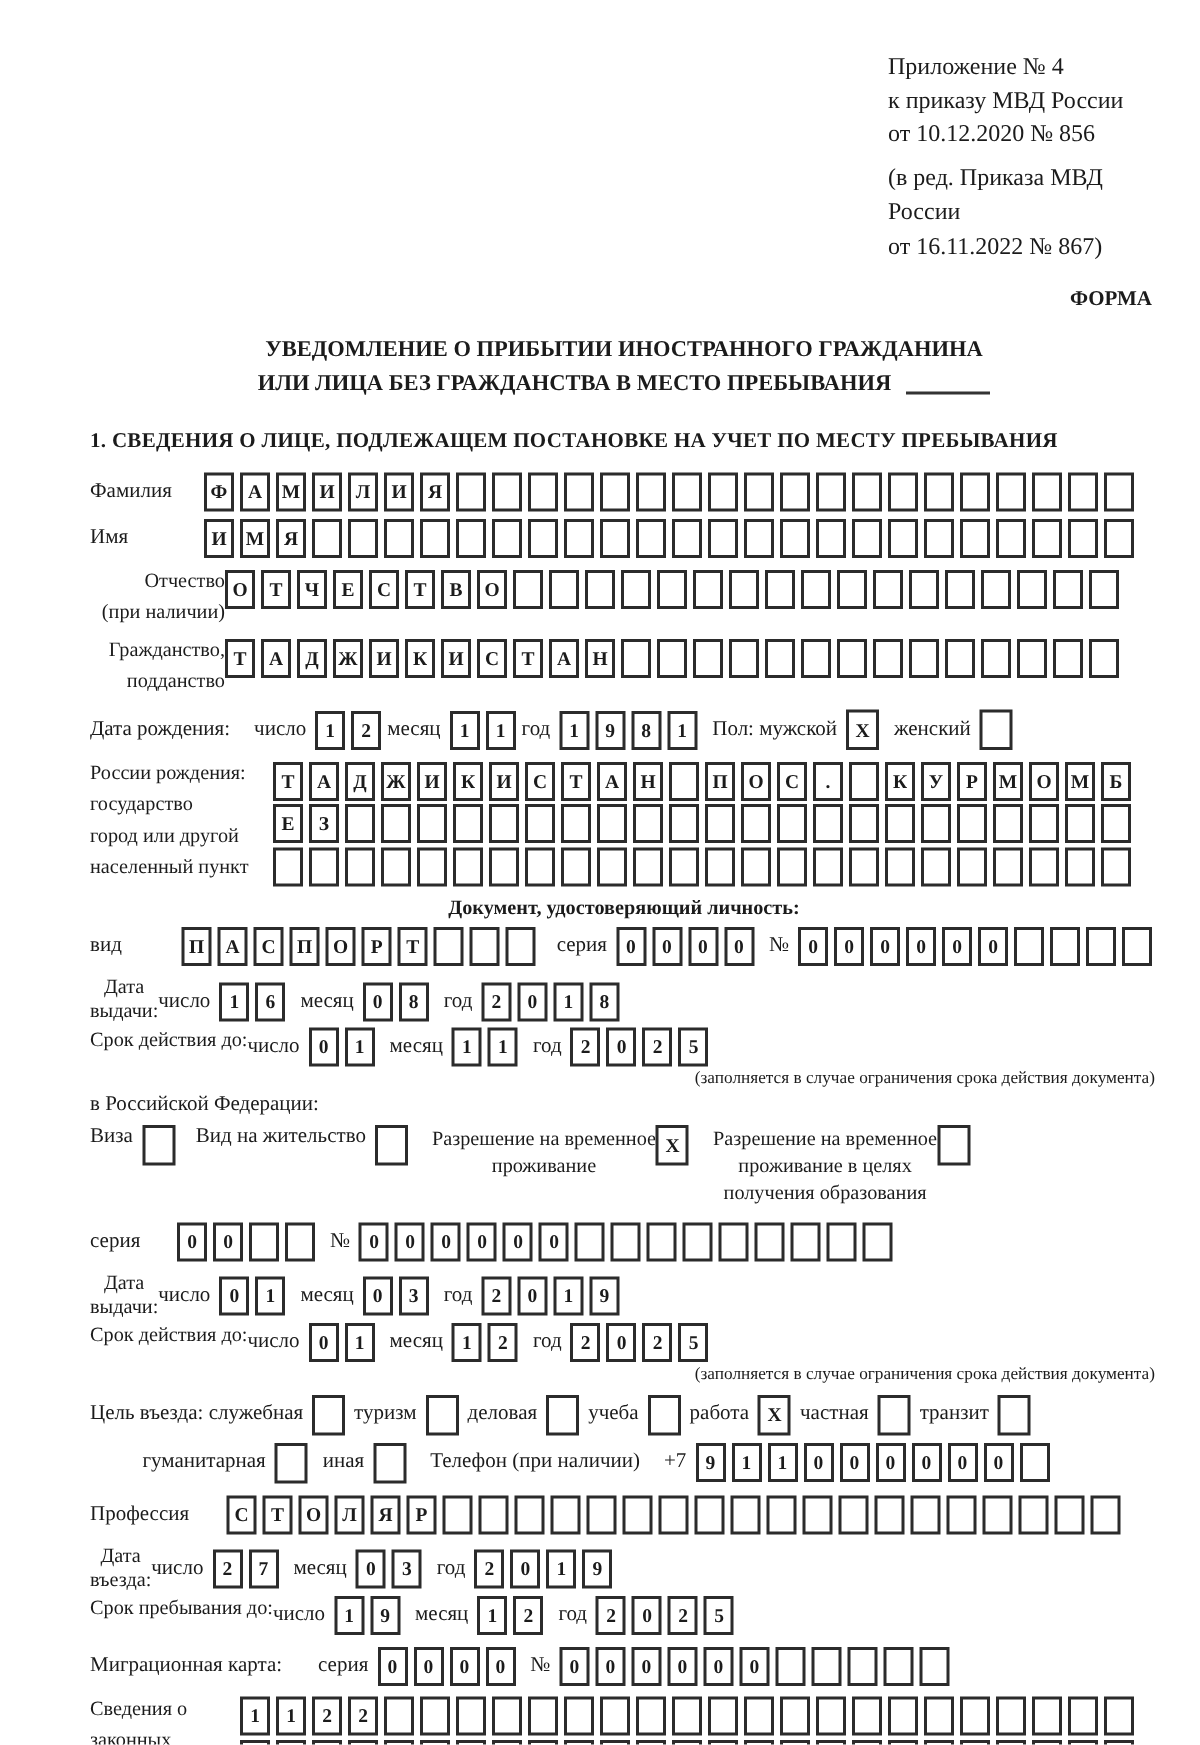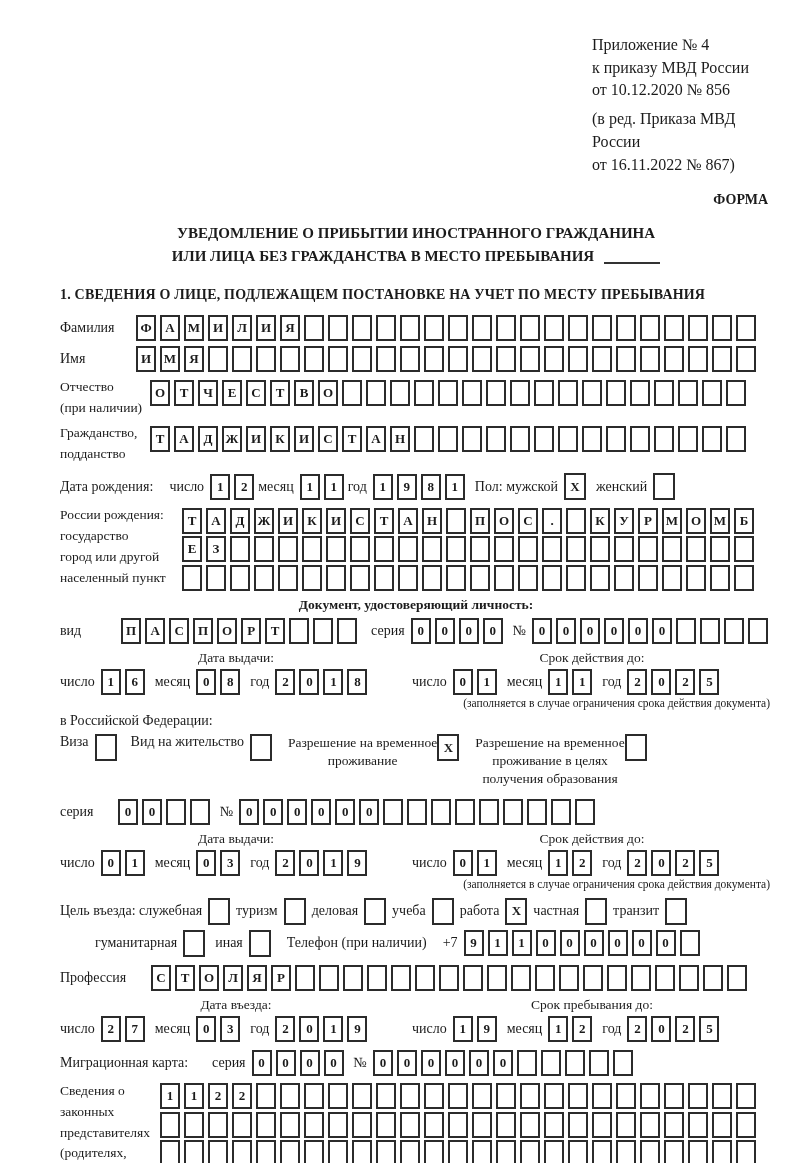--- a/index.html
+++ b/index.html
@@ -26,30 +26,30 @@
   .cell.box{width:22px;height:27px;margin-right:0;}
   .cellrow{margin:2.5px 0;white-space:nowrap;}
   .group{margin:4px 0;}
   .glabel{flex:none;font-size:13.5px;line-height:1.55;}
   .grows{flex:1;}
   .center-head{text-align:center;font-weight:bold;font-size:13.5px;margin:4px 0 3px 0;}
   .plain{font-size:14px;margin:4px 0;}
   .stack{display:flex;flex-direction:column;align-items:center;text-align:center;
          font-size:13.5px;line-height:1.35;}
   .dates2{display:flex;flex-wrap:wrap;align-items:flex-start;margin:6px 0 2px 0;}
-  .dcol{display:flex;flex-direction:column;}
+  .dcol{display:flex;flex-direction:row;}
   .dcol.left{width:352px;}
   .dcol.right{flex:1;}
   .dtitle{text-align:center;font-size:13.5px;margin-bottom:3px;}
   .drow{display:flex;align-items:center;}
   .dcaption{width:100%;text-align:right;font-size:11.5px;margin-top:2px;padding-right:2px;}
   
   .lw70{display:inline-block;width:70px;} .lw60{display:inline-block;width:60px;}
   .lw52{display:inline-block;width:52px;} .lw85{display:inline-block;width:85px;}
-  .lw90{width:90px;} .lw100{width:100px;} .lw122{width:122px;}
+  .lw90{width:90px;text-align:right;} .lw100{width:100px;} .lw122{width:122px;}
   .ml10{margin-left:10px;} .ml14{margin-left:14px;} .ml16{margin-left:16px;}
   .ml35{margin-left:35px;} .ml18{margin-left:18px;} .ml6{margin-left:6px;}
   .mt8{margin-top:8px;} .mt10{margin-top:10px;}
 </style>
 </head>
 <body>
 
 <div class="page">
   <div class="hdr-block">
     <div>Приложение № 4</div>

